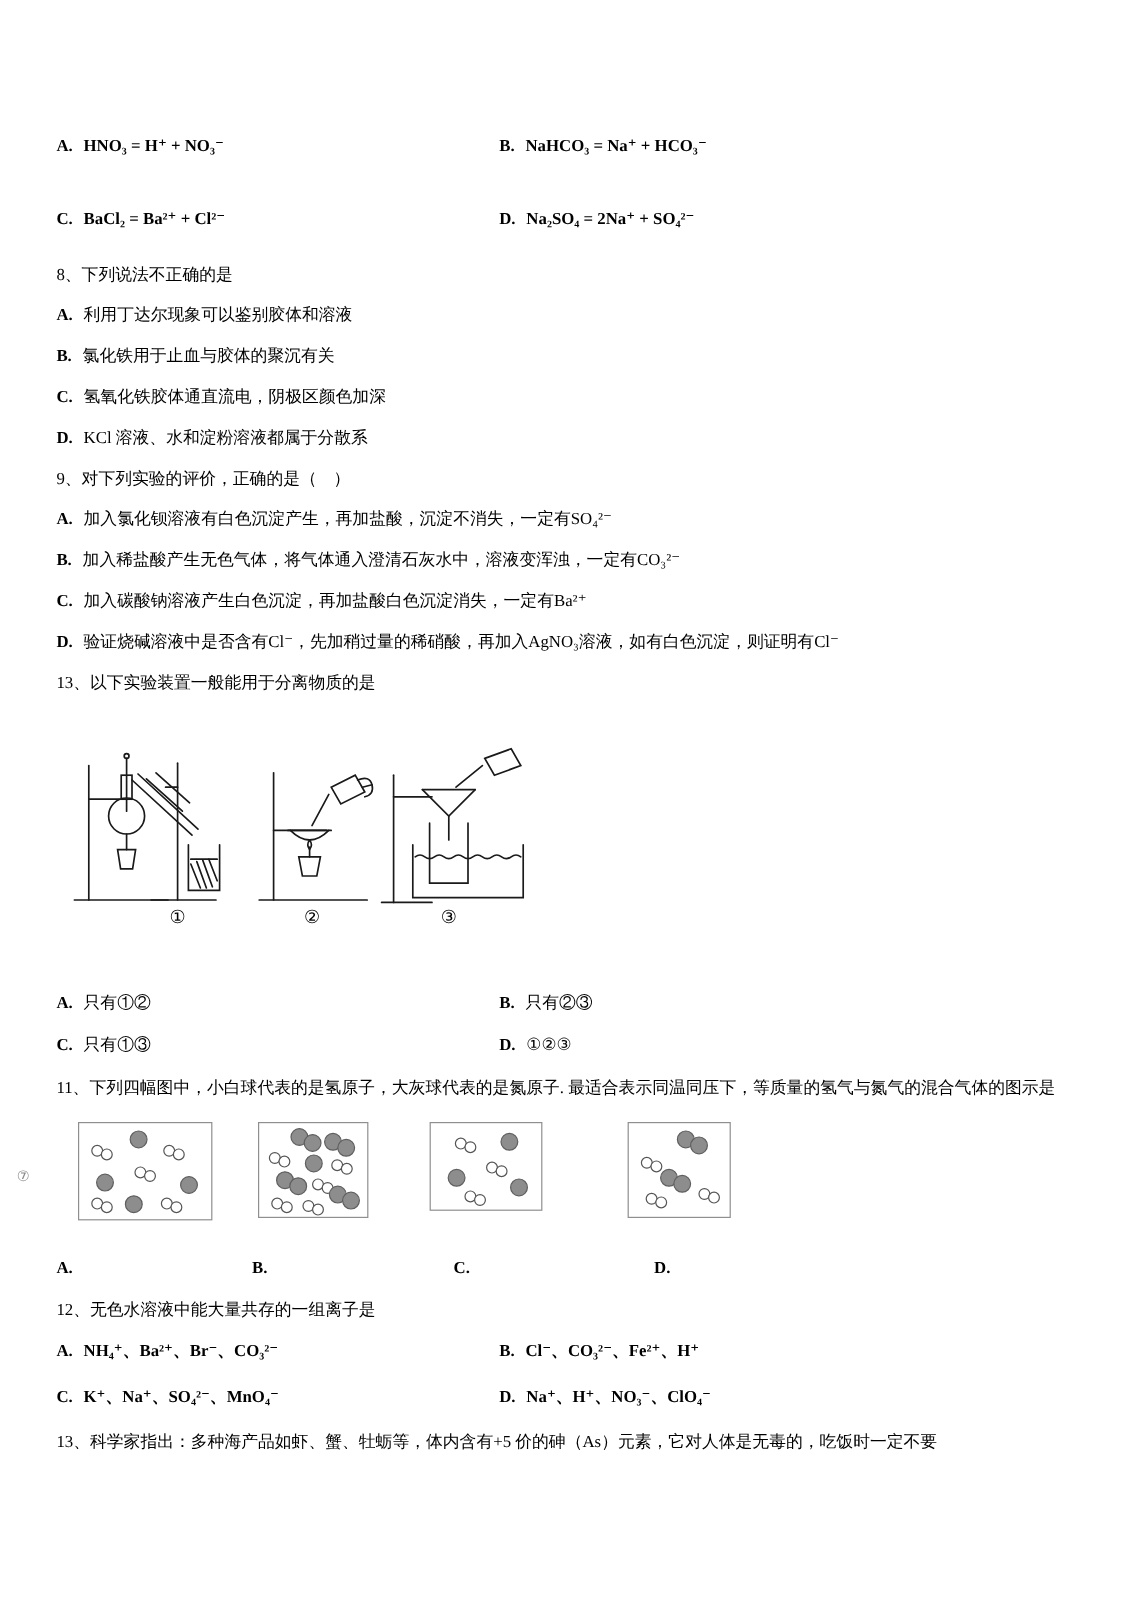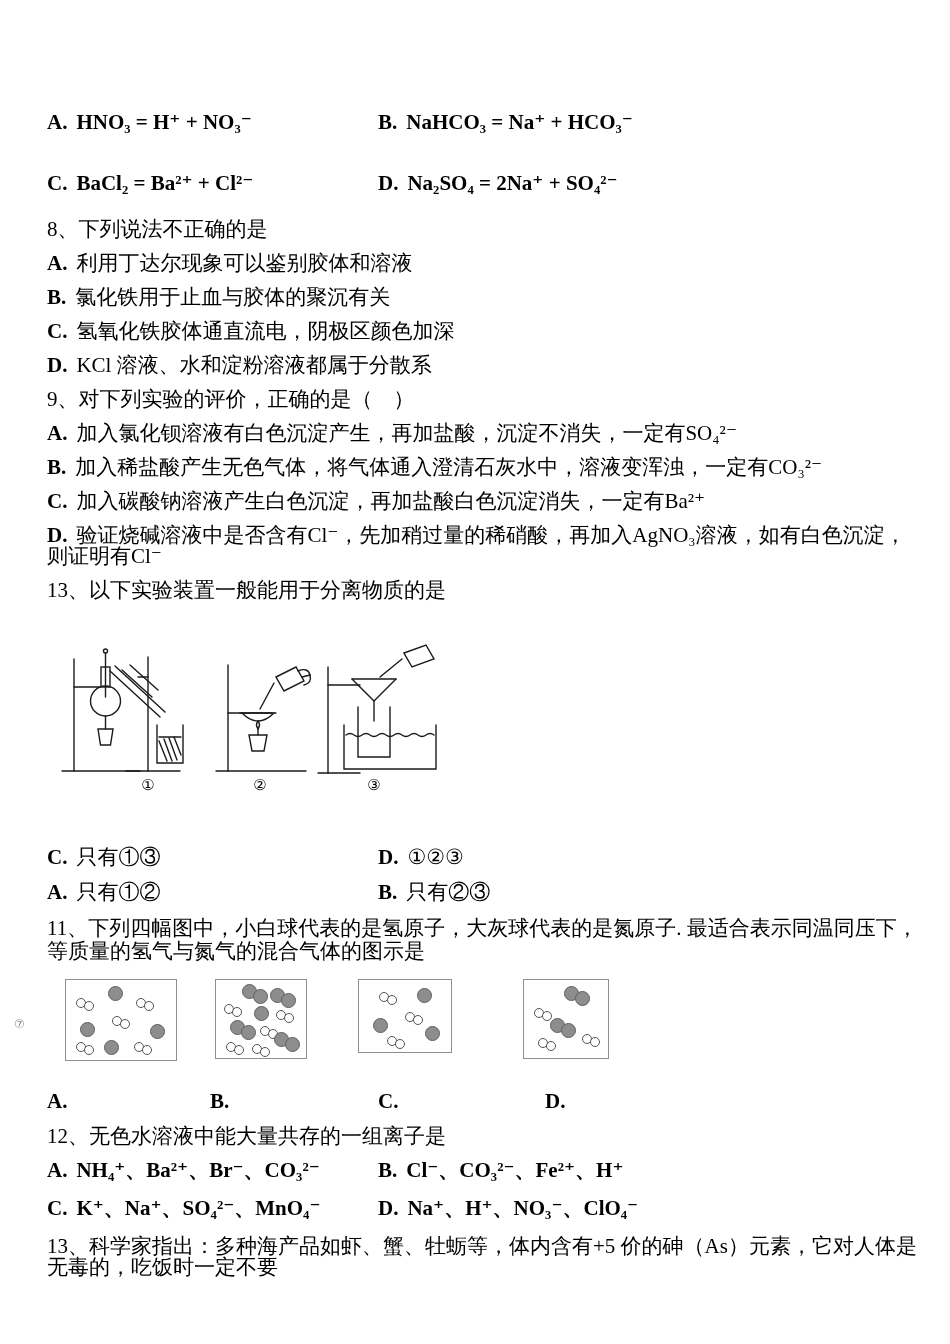--- a/index.html
+++ b/index.html
@@ -5,21 +5,21 @@
   * { box-sizing: border-box; }
   html, body { margin: 0; padding: 0; background: #ffffff; }
   body { font-family: "Liberation Serif", "DejaVu Serif", serif; color: #000; }
   .page {
     position: relative;
     width: 950px; height: 1344px;
     background: #fff;
     padding: 112px 32px 20px 47px;
     overflow: hidden;
   }
-  .line { font-size: 21px; line-height: 21px; }
+  .line { font-size: 14px; line-height: 21px; gap: 38px; }
   .stem { margin-bottom: 13px; }
   .optline { margin-bottom: 13px; }
   .row2 { display: flex; margin-bottom: 13px; }
   .row2 .col { width: 331px; flex: 0 0 331px; }
   .row2 .col2 { flex: 1; }
   .lab { font-weight: bold; margin-right: 9px; }
   .formula { font-weight: bold; }
   .q7row1 { margin-bottom: 40px; }
   .q7row2 { margin-bottom: 25px; }
   .diagram-wrap { margin: 36px 0 0 13px; height: 158px; }
@@ -160,32 +160,32 @@
           <text x="88" y="153">①</text>
           <text x="200" y="153">②</text>
           <text x="314" y="153">③</text>
         </g>
       </svg>
     </div>
 
     <div class="q10opts">
       <div class="row2 line q10row">
         <div class="col">
+          <span class="lab">A.</span><span>只有①②</span>
+        </div>
+        <div class="col2">
+          <span class="lab">B.</span><span>只有②③</span>
+        </div>
+      </div>
+      <div class="row2 line q10row">
+        <div class="col">
           <span class="lab">C.</span><span>只有①③</span>
         </div>
         <div class="col2">
           <span class="lab">D.</span><span>①②③</span>
-        </div>
-      </div>
-      <div class="row2 line q10row">
-        <div class="col">
-          <span class="lab">A.</span><span>只有①②</span>
-        </div>
-        <div class="col2">
-          <span class="lab">B.</span><span>只有②③</span>
         </div>
       </div>
     </div>
   </div>
 
   <div>
     <div class="line q11stem">11、下列四幅图中，小白球代表的是氢原子，大灰球代表的是氮原子. 最适合表示同温同压下，等质量的氢气与氮气的混合气体的图示是</div>
 
     <div class="molrow">
       <span class="marginmark">⑦</span>

